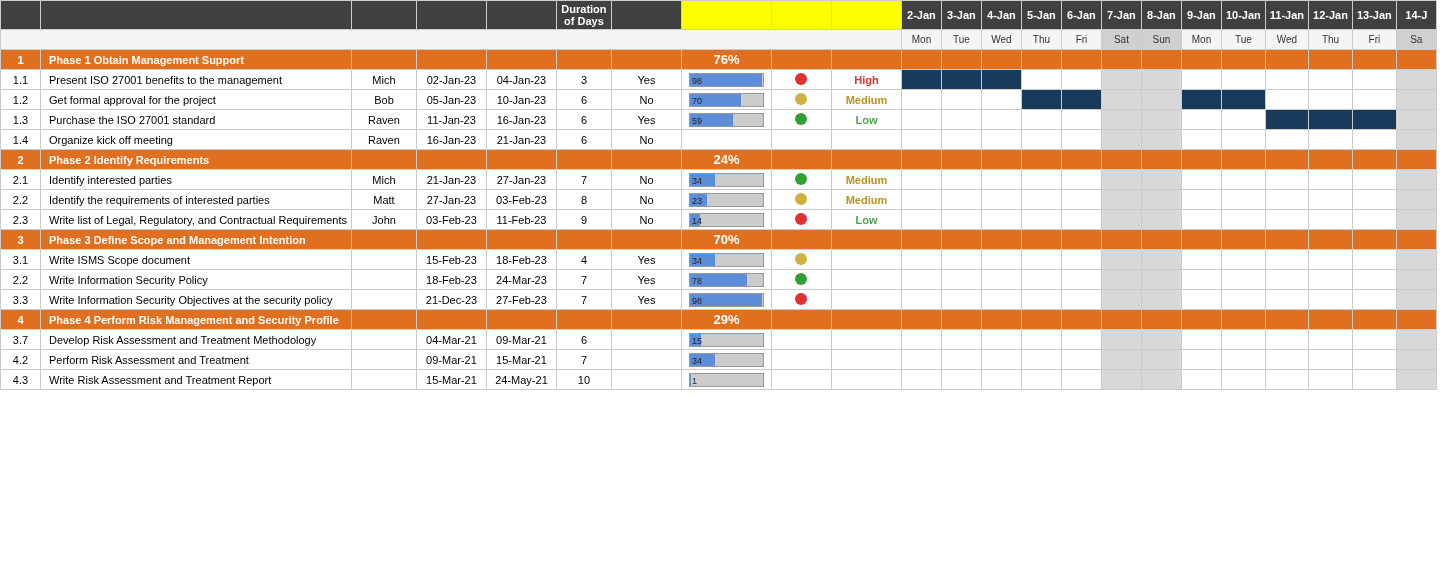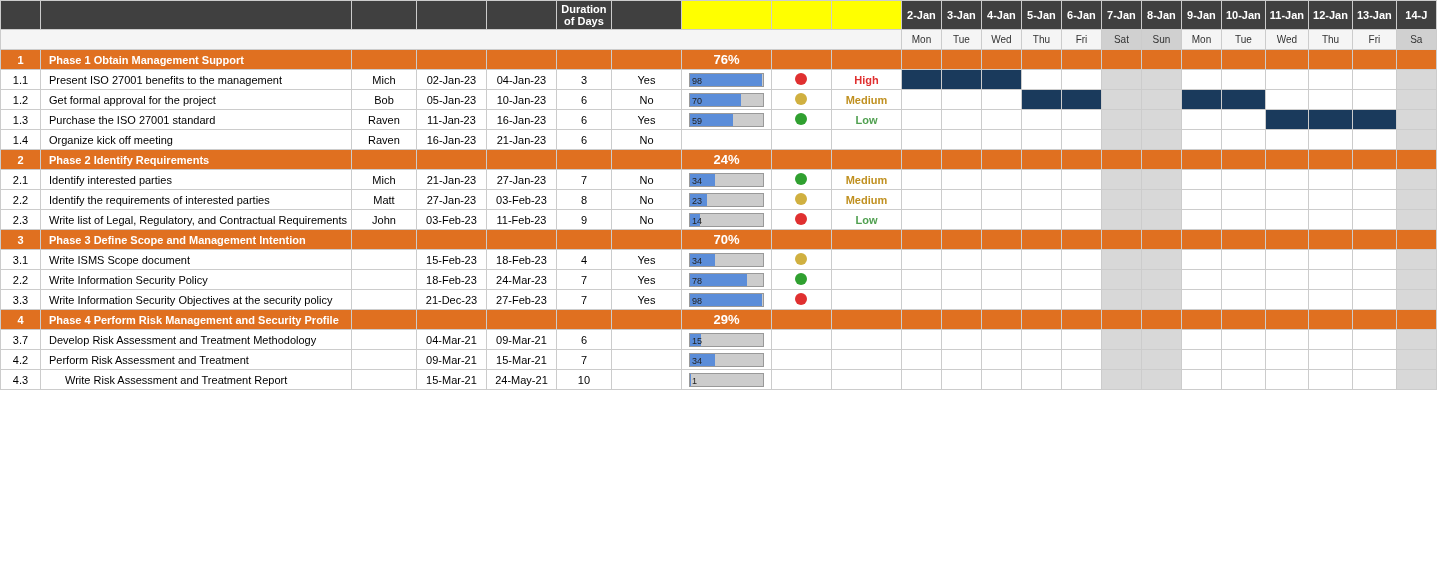--- a/index.html
+++ b/index.html
@@ -478,21 +478,21 @@
         <td style="width: 40px; height: 20px; background: rgb(216, 216, 216);"></td>
         <td style="width: 40px; height: 20px; background: rgb(255, 255, 255);"></td>
         <td style="width: 40px; height: 20px; background: rgb(255, 255, 255);"></td>
         <td style="width: 40px; height: 20px; background: rgb(255, 255, 255);"></td>
         <td style="width: 40px; height: 20px; background: rgb(255, 255, 255);"></td>
         <td style="width: 40px; height: 20px; background: rgb(255, 255, 255);"></td>
         <td style="width: 40px; height: 20px; background: rgb(216, 216, 216);"></td>
       </tr>
       <tr>
         <td style="text-align: center;">4.3</td>
-        <td style="padding-left: 24px;">Write Risk Assessment and Treatment Report</td>
+        <td style="padding-left: 8px;">Write Risk Assessment and Treatment Report</td>
         <td style="text-align: center;"></td>
         <td style="text-align: center;">15-Mar-21</td>
         <td style="text-align: center;">24-May-21</td>
         <td style="text-align: center;">10</td>
         <td style="text-align: center;"></td>
         <td style="text-align: center; background: rgb(255, 255, 255);"><div style="width: 75px; height: 14px; position: relative; background: rgb(204, 204, 204); display: inline-block; vertical-align: middle; border: 1px solid rgb(153, 153, 153);"><div style="width: 1%; height: 100%; background: rgb(91, 141, 217); position: absolute; left: 0px; top: 0px;"></div><span style="position: absolute; left: 2px; top: 0px; line-height: 14px; font-size: 9px; color: rgb(34, 34, 34); z-index: 1;">1</span></div></td>
         <td style="text-align: center; background: rgb(255, 255, 255);"></td>
         <td style="text-align: center; background: rgb(255, 255, 255);"></td>
         <td style="width: 40px; height: 20px; background: rgb(255, 255, 255);"></td>
         <td style="width: 40px; height: 20px; background: rgb(255, 255, 255);"></td>

